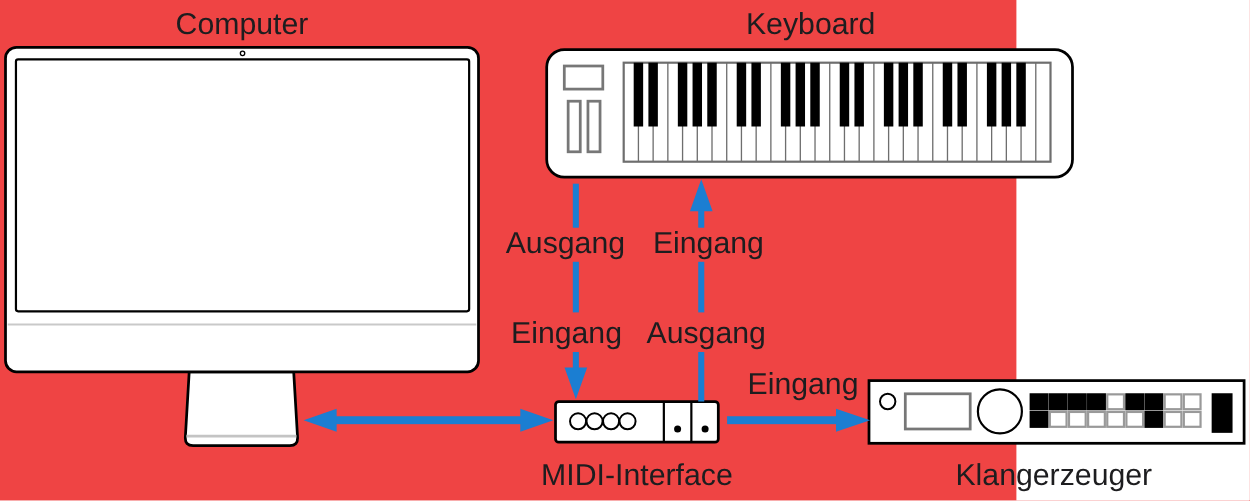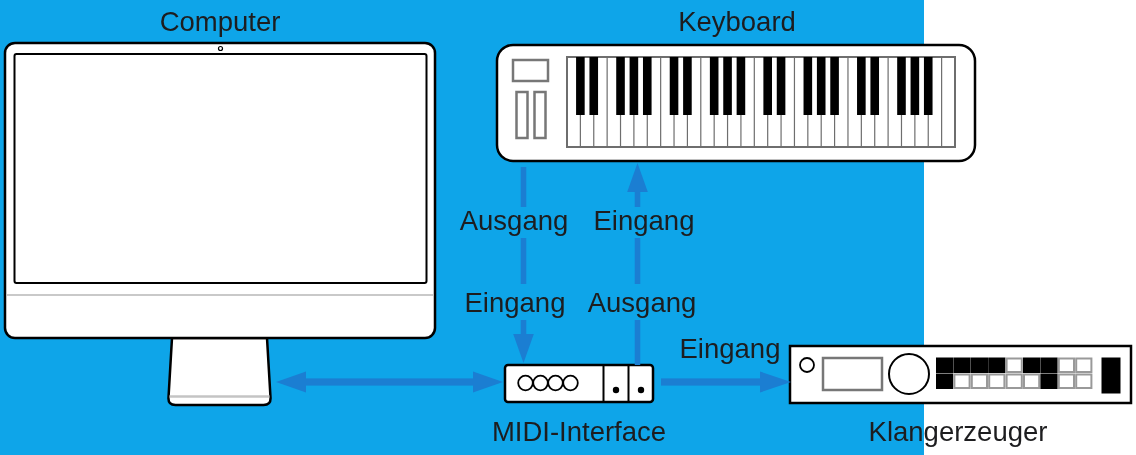--- a/index.html
+++ b/index.html
@@ -7,21 +7,21 @@
     padding: 0;
     background: #ffffff;
     width: 1136px;
     height: 455px;
     overflow: hidden;
   }
   .diagram-wrap {
     position: relative;
     width: 924px;
     height: 455px;
-    background: #0ea5e9;
+    background: #ef4444;
   }
   svg {
     display: block;
     font-family: "Liberation Sans", "DejaVu Sans", sans-serif;
   }
   text {
     font-size: 27.5px;
     font-family: "Liberation Sans", "DejaVu Sans", sans-serif;
   }
 </style>

